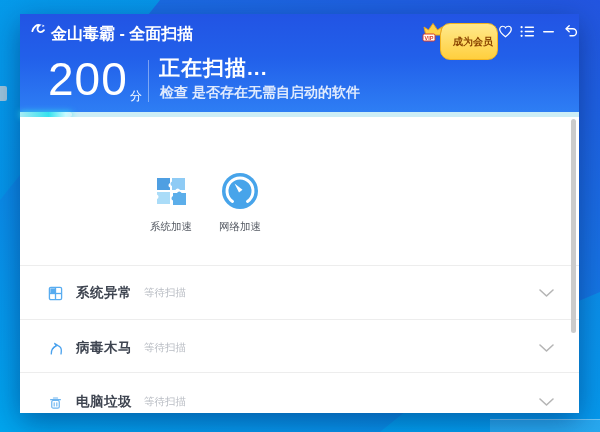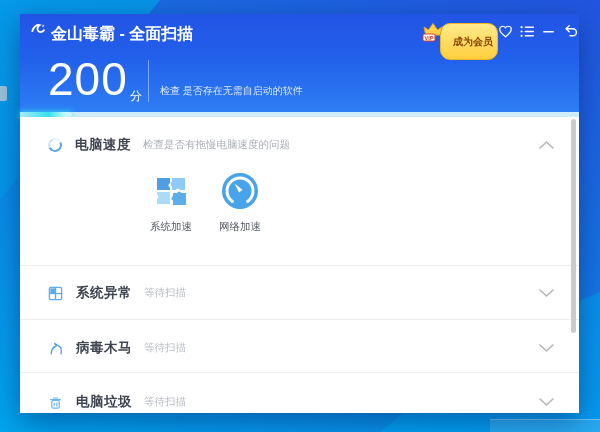--- a/index.html
+++ b/index.html
@@ -33,21 +33,21 @@
     padding-left:8px; cursor:pointer; }
   .crown { position:absolute; left:401px; top:5px; width:24px; height:24px; z-index:2; }
 
   .tb-btn { position:absolute; top:9px; width:16px; height:16px; display:flex; align-items:center; justify-content:center; cursor:pointer; }
   .tb-heart { left:477px; } .tb-menu { left:499px; } .tb-min { left:520px; } .tb-back { left:542px; }
 
   .score-num { position:absolute; left:28px; top:42px; color:#fff; font-size:46px; font-weight:400; line-height:1; letter-spacing:1px; }
   .score-unit { position:absolute; left:110px; top:74px; color:#fff; font-size:12px; }
   .hdr-divider { position:absolute; left:128px; top:46px; width:1px; height:42px; background:rgba(255,255,255,.4); }
   .status-title { position:absolute; left:139px; top:40px; color:#fff; font-size:21px; font-weight:bold; letter-spacing:1px; }
-  .status-detail { position:absolute; left:140px; top:70px; color:rgba(255,255,255,.85); font-size:10px; }
+  .status-detail { position:absolute; left:140px; top:70px; color:rgba(255,255,255,.85); font-size:14px;font-weight:bold; }
   .cancel-btn { position:absolute; left:490px; top:54px; width:63px; height:27px;
     background:rgba(255,255,255,.22); color:#f2f8ff; font-size:12px;
     display:flex; align-items:center; justify-content:center; cursor:pointer; border-radius:1px; }
 
   
   .progress-track { position:absolute; left:0; top:98px; width:559px; height:5px; background:#cdeef6; }
   .progress-seg { position:absolute; left:0; top:0; width:52px; height:5px;
     background:linear-gradient(90deg,rgba(49,225,238,.25) 0%,#35e2ee 55%,#c9fbff 88%,rgba(255,255,255,.1) 100%);
     box-shadow:0 0 6px #35e2ee; border-radius:0 3px 3px 0; }
 
@@ -125,37 +125,30 @@
           <svg width="15" height="15" viewBox="0 0 16 16">
             <path d="M4 5 H10.5 A3.8 3.8 0 0 1 10.5 12.6 H7.5" fill="none" stroke="#fff" stroke-width="1.5" stroke-linecap="round"></path>
             <path d="M6.6 1.8 L3.2 5 L6.6 8.2" fill="none" stroke="#fff" stroke-width="1.5" stroke-linecap="round" stroke-linejoin="round"></path>
           </svg>
         </div>
       </div>
 
       <div class="score-num">200</div>
       <div class="score-unit">分</div>
       <div class="hdr-divider"></div>
+      <div class="status-title">正在扫描...</div>
       <div class="status-detail">检查 是否存在无需自启动的软件</div>
     </div>
 
     <div class="progress-track">
       <div class="progress-seg"></div>
     </div>
 
     <div class="content">
 
-      <div class="sec-row row1">
-        <div class="spinner"></div>
-        <div class="sec-title">电脑速度</div>
-        <div class="sec-desc">检查是否有拖慢电脑速度的问题</div>
-        <svg class="chevron" viewBox="0 0 17 10">
-          <polyline points="2,8 8.5,2 15,8" fill="none" stroke="#b5b5b5" stroke-width="1.6" stroke-linecap="round" stroke-linejoin="round"></polyline>
-        </svg>
-      </div>
 
       <div class="tiles">
         <div class="tile tile-2">
           <svg class="tile-icon" viewBox="0 0 36 36">
             <path d="M4 5 h13 v5 a2.5 2.5 0 0 0 0 4.6 V17 H4z" fill="#4f9fe2" rx="2"></path>
             <path d="M19 5 h13 v12 h-5 a2.5 2.5 0 0 0-4.6 0 H19 v-4 a2.5 2.5 0 0 1 0-4.6z" fill="#8ecbf5"></path>
             <path d="M4 19 h13 v12 H4 v-5 a2.5 2.5 0 0 0 0-4.6z" fill="#aadcf8"></path>
             <path d="M20 20 h4 a2.5 2.5 0 0 1 4.6 0 H33 v12 H20 v-4.5 a2.5 2.5 0 0 1 0-4.6z" fill="#5caeea"></path>
           </svg>
           <div class="tile-label">系统加速</div>

